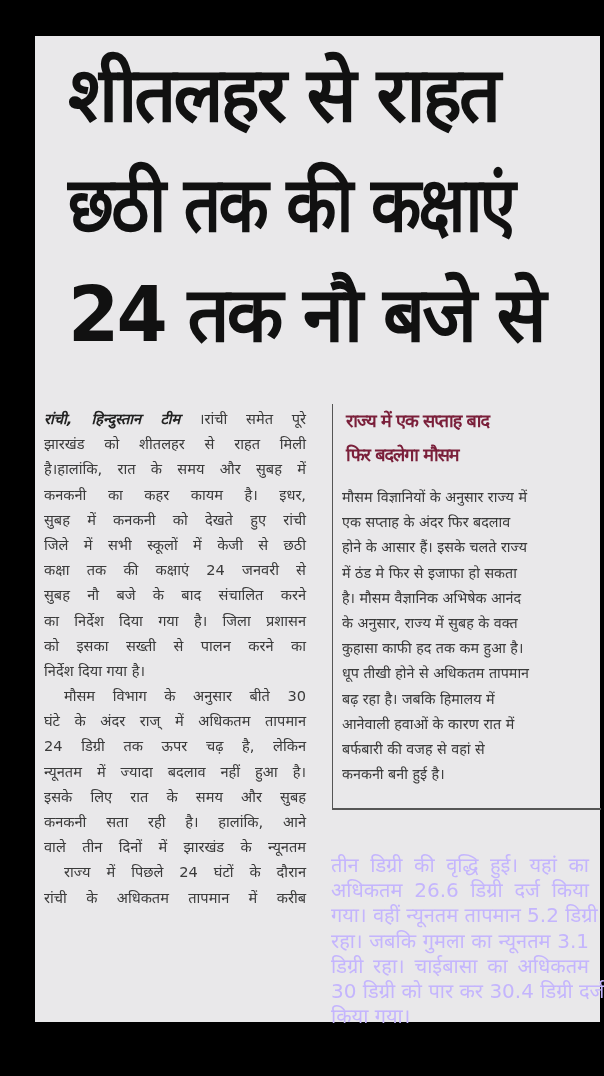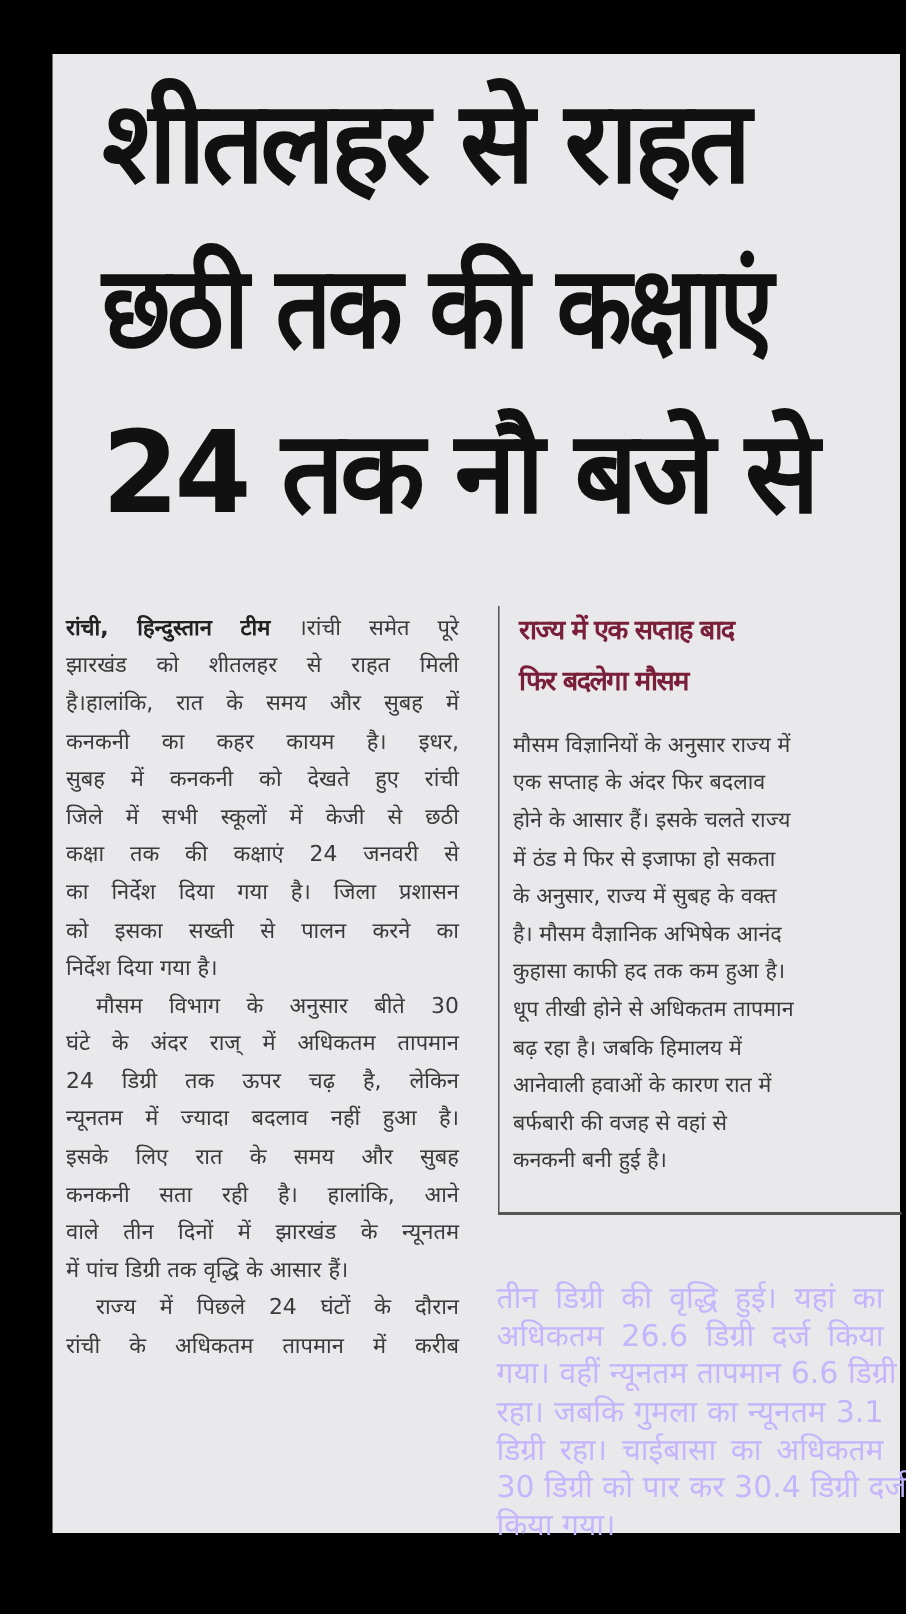--- a/index.html
+++ b/index.html
@@ -22,21 +22,21 @@
   .col-left {
     position:absolute; left:44px; top:406px; width:262px;
     color:#3a3a3a; font-size:14.6px;
   }
   .line {
     display:block; height:25.2px; line-height:25.2px; white-space:nowrap;
     text-align:justify; text-align-last:justify; overflow:visible;
   }
   .line.last { text-align-last:left; }
   .line.indent { padding-left:20px; }
-  .byline { font-weight:bold; color:#222; }
+  .byline { font-weight:bold; color:#222;font-style:italic; }
   .box {
     position:absolute; left:332px; top:404px; width:268px; height:404px;
     border-left:1.5px solid #555; border-bottom:2px solid #555;
   }
   .sub {
     position:absolute; left:346px; top:404px; width:240px;
     color:#7a1f3a; font-weight:bold; font-size:18px;
   }
   .sub .line { height:34px; line-height:34px; text-align:left; text-align-last:left; letter-spacing:-1px; }
   .box-body {
@@ -61,58 +61,58 @@
 </div>
 
 <div class="col-left">
   <span class="line"><span class="byline">रांची, हिन्दुस्तान टीम</span> <span>।रांची समेत पूरे</span></span>
   <span class="line">झारखंड को शीतलहर से राहत मिली</span>
   <span class="line">है।हालांकि, रात के समय और सुबह में</span>
   <span class="line">कनकनी का कहर कायम है। इधर,</span>
   <span class="line">सुबह में कनकनी को देखते हुए रांची</span>
   <span class="line">जिले में सभी स्कूलों में केजी से छठी</span>
   <span class="line">कक्षा तक की कक्षाएं 24 जनवरी से</span>
+  <span class="line">सुबह नौ बजे के बाद संचालित करने</span>
   <span class="line">का निर्देश दिया गया है। जिला प्रशासन</span>
   <span class="line">को इसका सख्ती से पालन करने का</span>
   <span class="line last">निर्देश दिया गया है।</span>
   <span class="line indent">मौसम विभाग के अनुसार बीते 30</span>
   <span class="line">घंटे के अंदर राज् में अधिकतम तापमान</span>
   <span class="line">24 डिग्री तक ऊपर चढ़ है, लेकिन</span>
   <span class="line">न्यूनतम में ज्यादा बदलाव नहीं हुआ है।</span>
   <span class="line">इसके लिए रात के समय और सुबह</span>
   <span class="line">कनकनी सता रही है। हालांकि, आने</span>
   <span class="line">वाले तीन दिनों में झारखंड के न्यूनतम</span>
-  <span class="line last">में पांच डिग्री तक वृद्धि के आसार हैं।</span>
   <span class="line indent">राज्य में पिछले 24 घंटों के दौरान</span>
   <span class="line">रांची के अधिकतम तापमान में करीब</span>
 </div>
 
 <div class="box"></div>
 
 <div class="sub">
   <span class="line">राज्य में एक सप्ताह बाद</span>
   <span class="line">फिर बदलेगा मौसम</span>
 </div>
 
 <div class="box-body">
   <span class="line">मौसम विज्ञानियों के अनुसार राज्य में</span>
   <span class="line">एक सप्ताह के अंदर फिर बदलाव</span>
   <span class="line">होने के आसार हैं। इसके चलते राज्य</span>
   <span class="line">में ठंड मे फिर से इजाफा हो सकता</span>
+  <span class="line">है। मौसम वैज्ञानिक अभिषेक आनंद</span>
   <span class="line">के अनुसार, राज्य में सुबह के वक्त</span>
-  <span class="line">है। मौसम वैज्ञानिक अभिषेक आनंद</span>
   <span class="line">कुहासा काफी हद तक कम हुआ है।</span>
   <span class="line">धूप तीखी होने से अधिकतम तापमान</span>
   <span class="line">बढ़ रहा है। जबकि हिमालय में</span>
   <span class="line">आनेवाली हवाओं के कारण रात में</span>
   <span class="line">बर्फबारी की वजह से वहां से</span>
   <span class="line">कनकनी बनी हुई है।</span>
 </div>
 
 <div class="col-right">
   <span class="line">तीन डिग्री की वृद्धि हुई। यहां का</span>
   <span class="line">अधिकतम 26.6 डिग्री दर्ज किया</span>
-  <span class="line">गया। वहीं न्यूनतम तापमान 6.6 डिग्री</span>
+  <span class="line">गया। वहीं न्यूनतम तापमान 5.2 डिग्री</span>
   <span class="line">रहा। जबकि गुमला का न्यूनतम 3.1</span>
   <span class="line">डिग्री रहा। चाईबासा का अधिकतम</span>
   <span class="line">30 डिग्री को पार कर 30.4 डिग्री दर्ज</span>
   <span class="line last">किया गया।</span>
 </div>
 
 </body></html>

